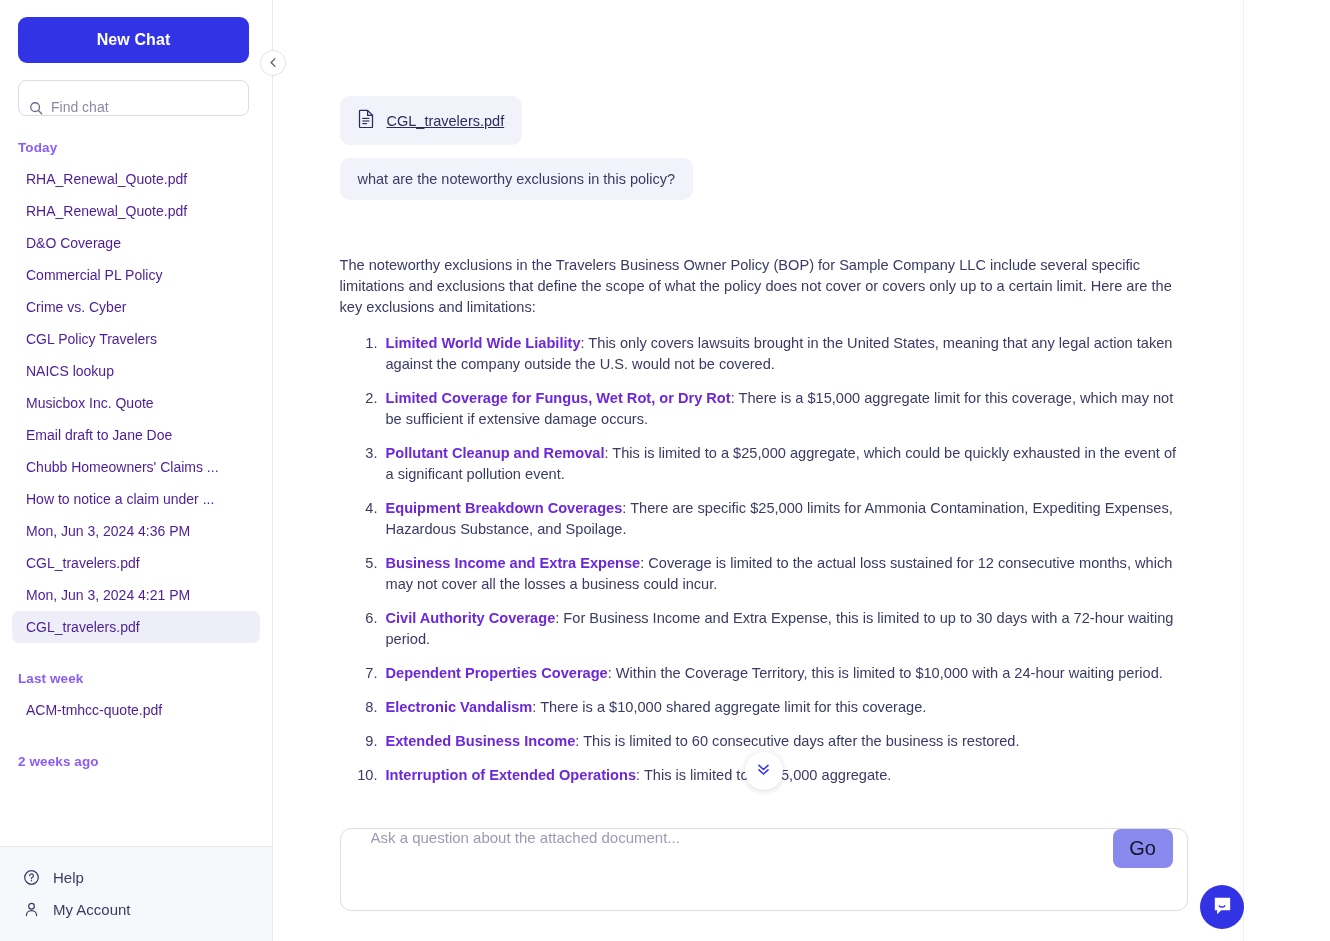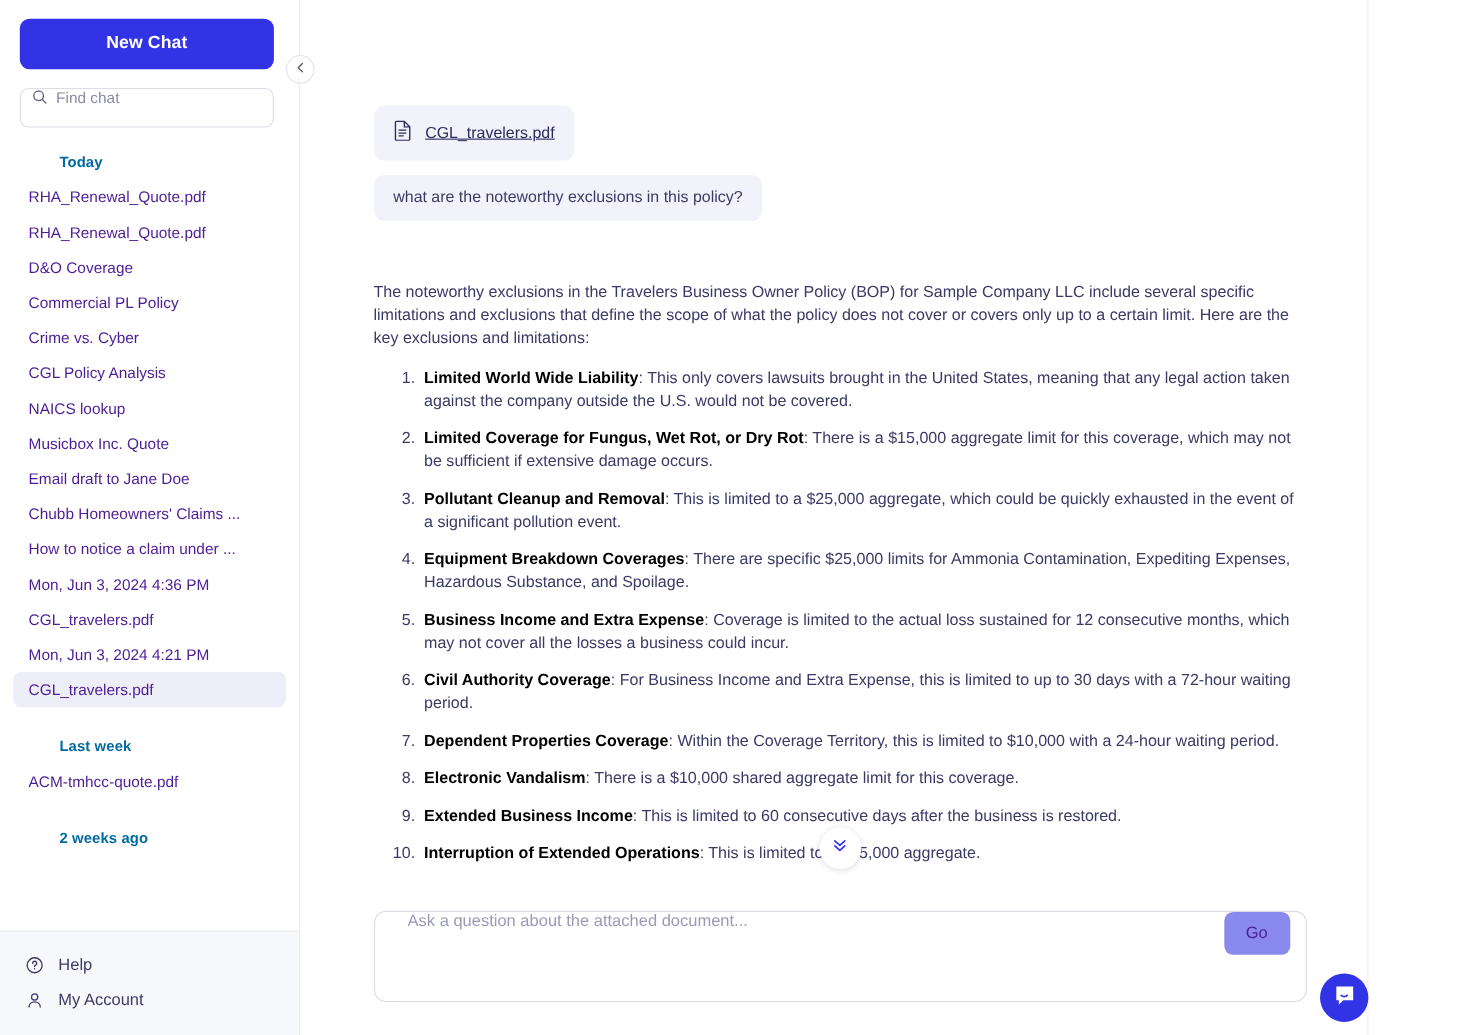--- a/index.html
+++ b/index.html
@@ -49,21 +49,21 @@
     letter-spacing: 0.1px;
   }
 
   .search-wrap {
     margin-top: 17px;
     width: 231px;
     height: 36px;
     border: 1px solid #dcdce4;
     border-radius: 8px;
     display: flex;
-    align-items: flex-start;
+    align-items: flex-end;
     padding: 0 10px;
     gap: 8px;
     background: #fff;
   }
   .search-wrap svg { flex: 0 0 14px; display:block; }
   .search-input {
     border: none;
     outline: none;
     font-size: 14px;
     color: #3b3b5c;
@@ -77,24 +77,23 @@
     flex: 1 1 auto;
     overflow: hidden;
     padding: 0 12px;
     margin-top: 18px;
     position: relative;
   }
 
   .group-label {
     font-size: 13.5px;
     font-weight: bold;
-    color: #0369a1;
+    color: #8b5cf6;
     padding: 6px 6px 8px 6px;
     letter-spacing: 0.1px;
-    margin-left: 36px;
   }
   .group-label.spaced { margin-top: 22px; }
 
   .chat-item {
     font-size: 14px;
     color: #4c1d95;
     padding: 8px 10px 8px 14px;
     border-radius: 7px;
     cursor: pointer;
     white-space: nowrap;
@@ -206,21 +205,21 @@
   .answer ol {
     margin: 0 0 0 4px;
     padding-left: 38px;
     list-style-position: outside;
   }
   .answer ol li {
     margin-bottom: 13px;
     padding-left: 4px;
   }
   .answer ol li::marker { color: #3a3a66; }
-  .answer b { color: #000000; font-weight: bold; }
+  .answer b { color: #6d28d9; font-weight: bold; }
 
   
   .scroll-down {
     position: absolute;
     left: 50%;
     transform: translateX(-50%);
     top: 752px;
     width: 38px;
     height: 38px;
     border-radius: 50%;
@@ -260,22 +259,22 @@
     font-family: "Liberation Sans", sans-serif;
     background: transparent;
   }
   .composer-input::placeholder { color: #9a9ab5; }
   .go-btn {
     width: 60px;
     height: 39px;
     border: none;
     border-radius: 8px;
     background: #8a8aee;
-    color: #4c1d95;
-    font-size: 15px;
+    color: #0f172a;
+    font-size: 20px;
     font-family: "Liberation Sans", sans-serif;
     cursor: pointer;
   }
 
   
   .intercom {
     position: absolute;
     right: 10px;
     bottom: 12px;
     width: 44px;
@@ -332,21 +331,21 @@
     </div>
 
     <div class="chat-list">
 
       <div class="group-label">Today</div>
       <div class="chat-item">RHA_Renewal_Quote.pdf</div>
       <div class="chat-item">RHA_Renewal_Quote.pdf</div>
       <div class="chat-item">D&amp;O Coverage</div>
       <div class="chat-item">Commercial PL Policy</div>
       <div class="chat-item">Crime vs. Cyber</div>
-      <div class="chat-item">CGL Policy Analysis</div>
+      <div class="chat-item">CGL Policy Travelers</div>
       <div class="chat-item">NAICS lookup</div>
       <div class="chat-item">Musicbox Inc. Quote</div>
       <div class="chat-item">Email draft to Jane Doe</div>
       <div class="chat-item">Chubb Homeowners' Claims ...</div>
       <div class="chat-item">How to notice a claim under ...</div>
       <div class="chat-item">Mon, Jun 3, 2024 4:36 PM</div>
       <div class="chat-item">CGL_travelers.pdf</div>
       <div class="chat-item">Mon, Jun 3, 2024 4:21 PM</div>
       <div class="chat-item active">CGL_travelers.pdf</div>
 

